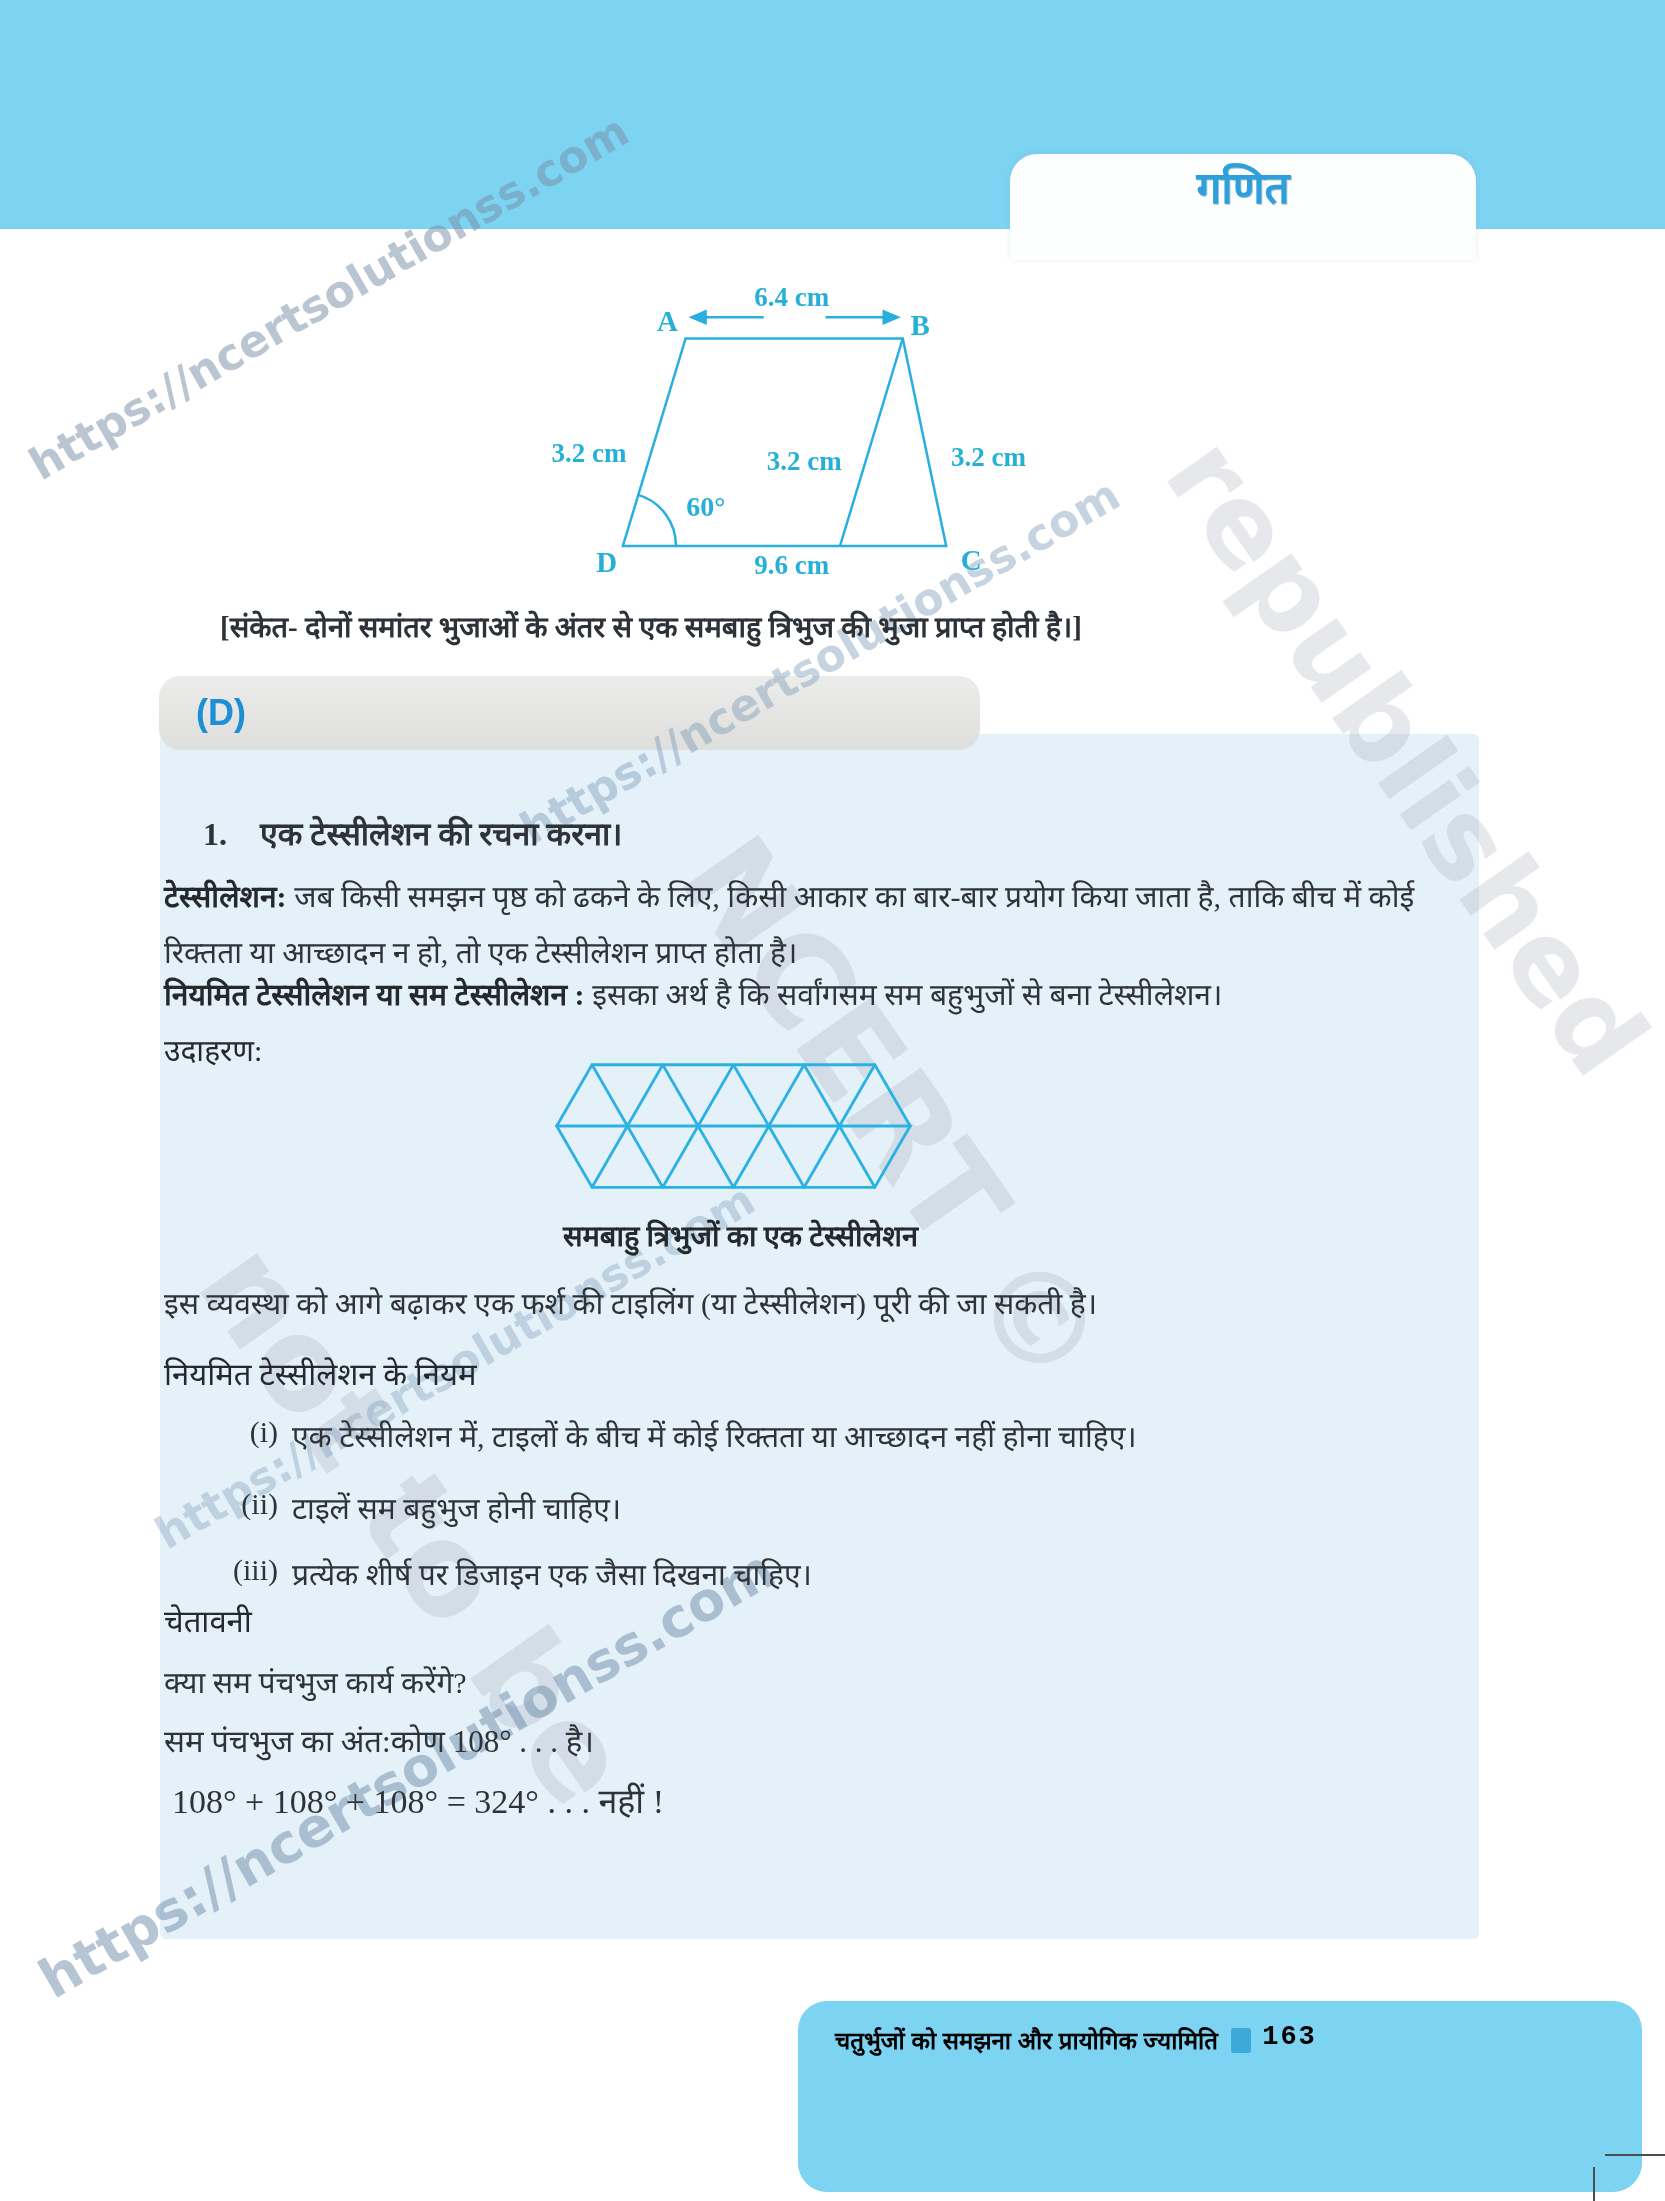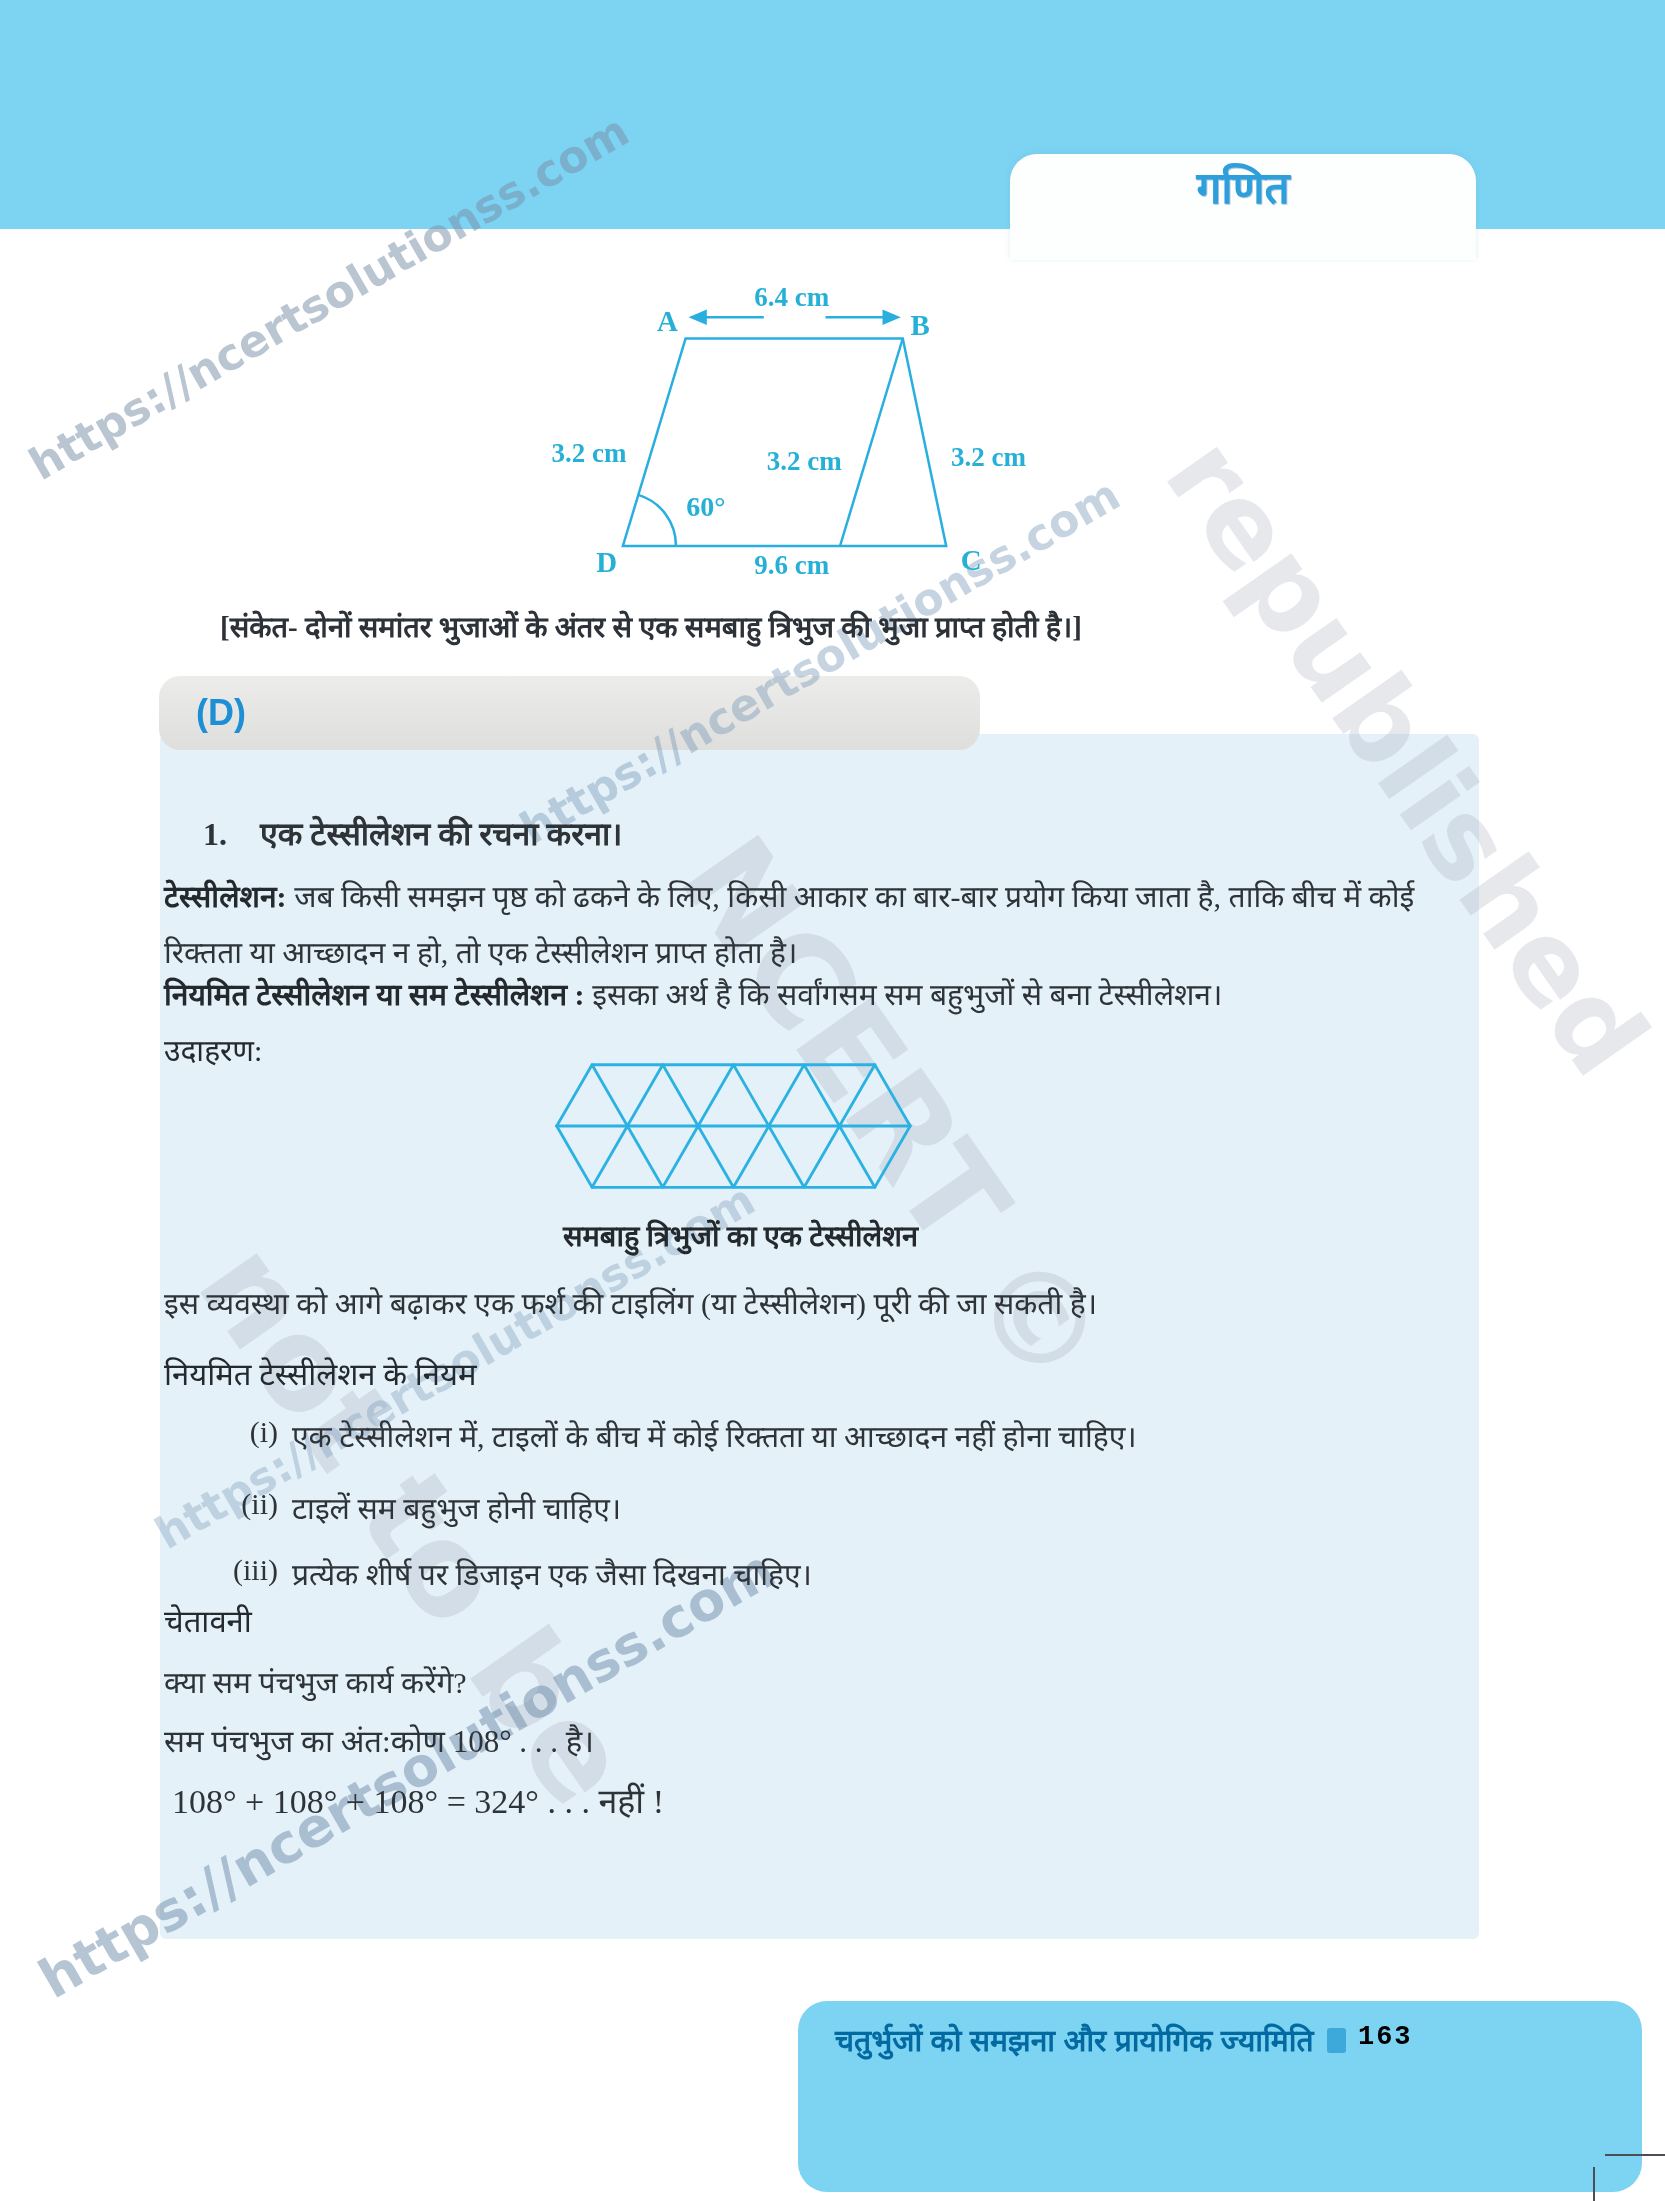--- a/index.html
+++ b/index.html
@@ -98,21 +98,21 @@
   .warn-sum{left:172px;top:1777px;font-size:34px;}
 
   
   .footer-box{
     left:798px;top:2001px;width:844px;height:191px;background:#7cd3f2;
     border-radius:29px;z-index:3;display:flex;align-items:flex-start;
     padding:23px 0 0 37px;box-sizing:border-box;
   }
   .footer-title{
     font-family:"Liberation Sans","DejaVu Sans",sans-serif;
-    font-size:30px;font-weight:bold;color:#0369a1;line-height:33px;
+    font-size:24px;font-weight:bold;color:#000000;line-height:33px;
   }
   .footer-sq{width:19.3px;height:25px;background:#3da9db;border-radius:2.9px;
     margin:3.9px 11.6px 0 13.5px;flex:none;}
   .footer-page{
     font-family:Liberation Mono, monospace;
     font-size:27px;font-weight:bold;color:#000000;letter-spacing:1.9px;margin-top:-1.9px;
   }
 
   
   .crop-h{left:1605px;top:2154px;width:61px;height:1.9px;background:#4a4f55;z-index:11;}

